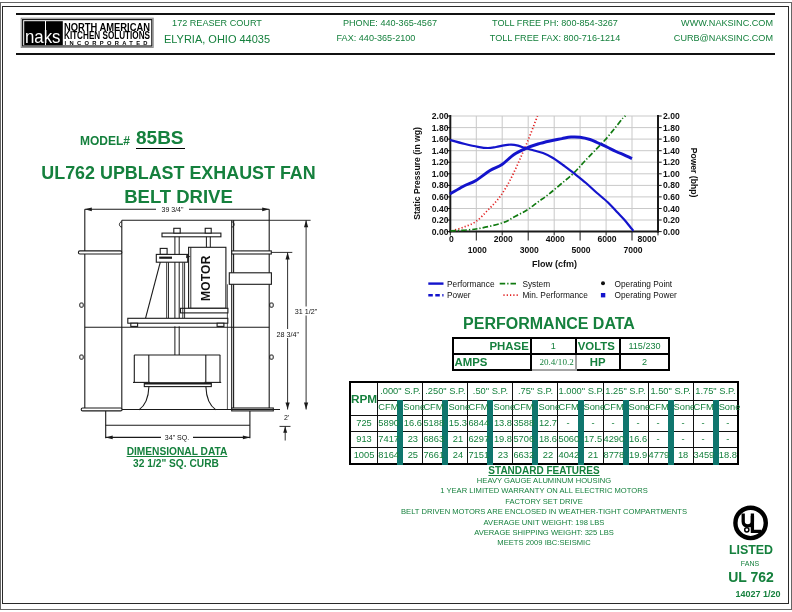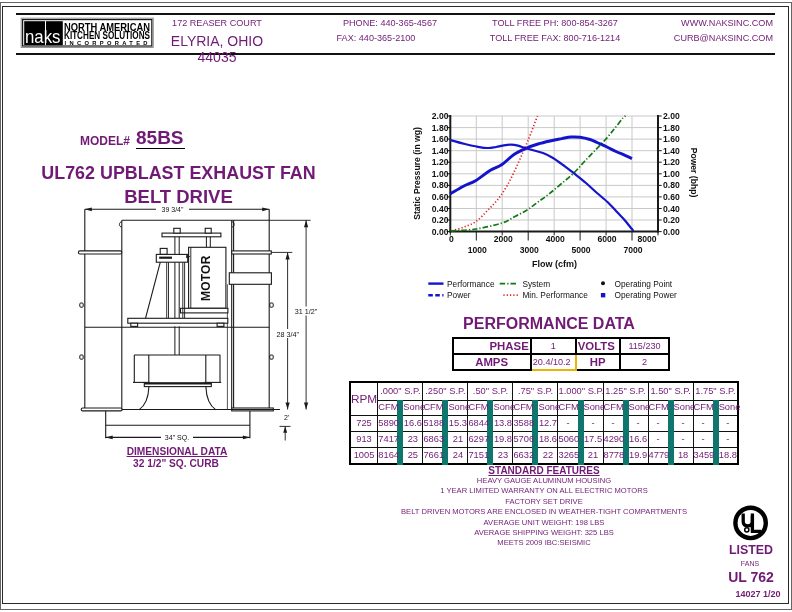--- a/index.html
+++ b/index.html
@@ -1,17 +1,17 @@
 <!DOCTYPE html>
 <html><head>
 <meta charset="utf-8">
 <style>
 html,body{margin:0;padding:0;background:#fff;}
 #page{position:relative;width:792px;height:612px;background:#fff;overflow:hidden;
-  font-family:"Liberation Sans",sans-serif;color:#701a75;}
+  font-family:"Liberation Sans",sans-serif;color:#15803d;}
 .abs{position:absolute;}
 .ctr{text-align:center;}
 svg{display:block;}
 </style>
 </head>
 <body>
 <div id="page">
 
 <div class="abs" style="left:0;top:2px;width:789.5px;height:605.5px;border:1px solid #666;"></div>
 
@@ -28,21 +28,21 @@
   <rect x="4.2" y="4.2" width="20.8" height="24" fill="#000"></rect>
   <rect x="26" y="4.2" width="16.8" height="24" fill="#000"></rect>
   <text x="5" y="25.8" font-size="19" fill="#fff" font-family="Liberation Sans" textLength="35.5" lengthAdjust="spacingAndGlyphs">naks</text>
   <text x="44" y="13.5" font-size="10.8" font-weight="bold" fill="#000" font-family="Liberation Sans" textLength="86" lengthAdjust="spacingAndGlyphs">NORTH AMERICAN</text>
   <text x="44" y="22.3" font-size="10.8" font-weight="bold" fill="#000" font-family="Liberation Sans" textLength="86" lengthAdjust="spacingAndGlyphs">KITCHEN SOLUTIONS</text>
   <text x="44.5" y="28.1" font-size="5.8" font-weight="bold" fill="#000" font-family="Liberation Sans" textLength="83" lengthAdjust="spacing">INCORPORATED</text>
 </svg>
 </div>
 
 <div class="abs ctr" style="left:152px;top:18px;width:130px;font-size:9.1px;">172 REASER COURT</div>
-<div class="abs ctr" style="left:152px;top:33.4px;width:130px;font-size:14px;">ELYRIA, OHIO 44035</div>
+<div class="abs ctr" style="left:152px;top:33.4px;width:130px;font-size:11px;">ELYRIA, OHIO 44035</div>
 
 <div class="abs ctr" style="left:325px;top:18px;width:130px;font-size:9.1px;">PHONE: 440-365-4567</div>
 <div class="abs ctr" style="left:311px;top:33.4px;width:130px;font-size:9.1px;">FAX: 440-365-2100</div>
 
 <div class="abs ctr" style="left:475px;top:18px;width:160px;font-size:9.1px;">TOLL FREE PH: 800-854-3267</div>
 <div class="abs ctr" style="left:475px;top:33.4px;width:160px;font-size:9.1px;">TOLL FREE FAX: 800-716-1214</div>
 
 <div class="abs" style="left:602px;top:18px;width:171px;font-size:9.1px;text-align:right;">WWW.NAKSINC.COM</div>
 <div class="abs" style="left:602px;top:33.4px;width:171px;font-size:9.1px;text-align:right;">CURB@NAKSINC.COM</div>
 
@@ -363,42 +363,42 @@
         <col style="width:49.5px">
       </colgroup>
 <tbody>
         <tr style="height:16.5px;">
  <td style="border:2px solid #000;text-align:center;font-weight:bold;font-size:11.4px;padding-left:36px;">PHASE</td>
  <td style="border:2px solid #000;text-align:center;">1</td>
  <td style="border:2px solid #000;text-align:left;font-weight:bold;font-size:11.4px;">VOLTS</td>
  <td style="border:2px solid #000;text-align:center;">115/230</td>
 </tr>
 <tr style="height:15.5px;">
- <td style="border:2px solid #000;text-align:center;font-weight:bold;font-size:11.4px;">AMPS</td>
- <td style="border:2px solid #eab308;text-align:left;">20.4/10.2</td>
+ <td style="border:2px solid #000;font-weight:bold;font-size:11.4px;">AMPS</td>
+ <td style="border:2px solid #a3a3a3;text-align:right;font-family:Liberation Serif, serif;">20.4/10.2</td>
  <td style="border:2px solid #000;text-align:center;font-weight:bold;font-size:11.4px;">HP</td>
  <td style="border:2px solid #000;text-align:center;">2</td>
 </tr>
 </tbody>
     </table>
 
 <style>
 #rpmtbl{position:absolute;left:348.7px;top:381px;border-collapse:collapse;table-layout:fixed;font-size:9.3px;white-space:nowrap;}
 #rpmtbl td{padding:0;text-align:center;vertical-align:middle;border-top:1.3px solid #111;border-bottom:1.3px solid #111;line-height:1.05;}
 #rpmtbl td.g{border-left:1.5px solid #111;}
 #rpmtbl td.s{border-left:6px solid #0f766e;}
 </style>
 <table id="rpmtbl" style="border:2.2px solid #000;width:390.5px;">
 <colgroup>
         <col style="width:27px">
         <col span="16" style="width:21.6px">
       </colgroup>
 <tbody>
         <tr style="height:18.3px;">
- <td rowspan="2" class="g" style="font-weight:normal;font-size:11.8px;border-left:none;">RPM</td>
+ <td rowspan="2" class="g" style="font-weight:bold;font-size:11.8px;border-left:none;">RPM</td>
  <td colspan="2" class="g">.000" S.P.</td>
  <td colspan="2" class="g">.250" S.P.</td>
  <td colspan="2" class="g">.50" S.P.</td>
  <td colspan="2" class="g">.75" S.P.</td>
  <td colspan="2" class="g">1.000" S.P.</td>
  <td colspan="2" class="g">1.25" S.P.</td>
  <td colspan="2" class="g">1.50" S.P.</td>
  <td colspan="2" class="g">1.75" S.P.</td>
 </tr>
 <tr style="height:14.9px;">
@@ -460,21 +460,21 @@
 <tr style="height:15.9px;">
  <td>1005</td>
  <td class="g">8164</td>
           <td class="s">25</td>
  <td class="g">7661</td>
           <td class="s">24</td>
  <td class="g">7151</td>
           <td class="s">23</td>
  <td class="g">6632</td>
           <td class="s">22</td>
- <td class="g">3265</td>
+ <td class="g">4042</td>
           <td class="s">21</td>
  <td class="g">8778</td>
           <td class="s">19.9</td>
  <td class="g">4779</td>
           <td class="s">18</td>
  <td class="g">3459</td>
           <td class="s">18.8</td>
 </tr>
 </tbody>
     </table>

